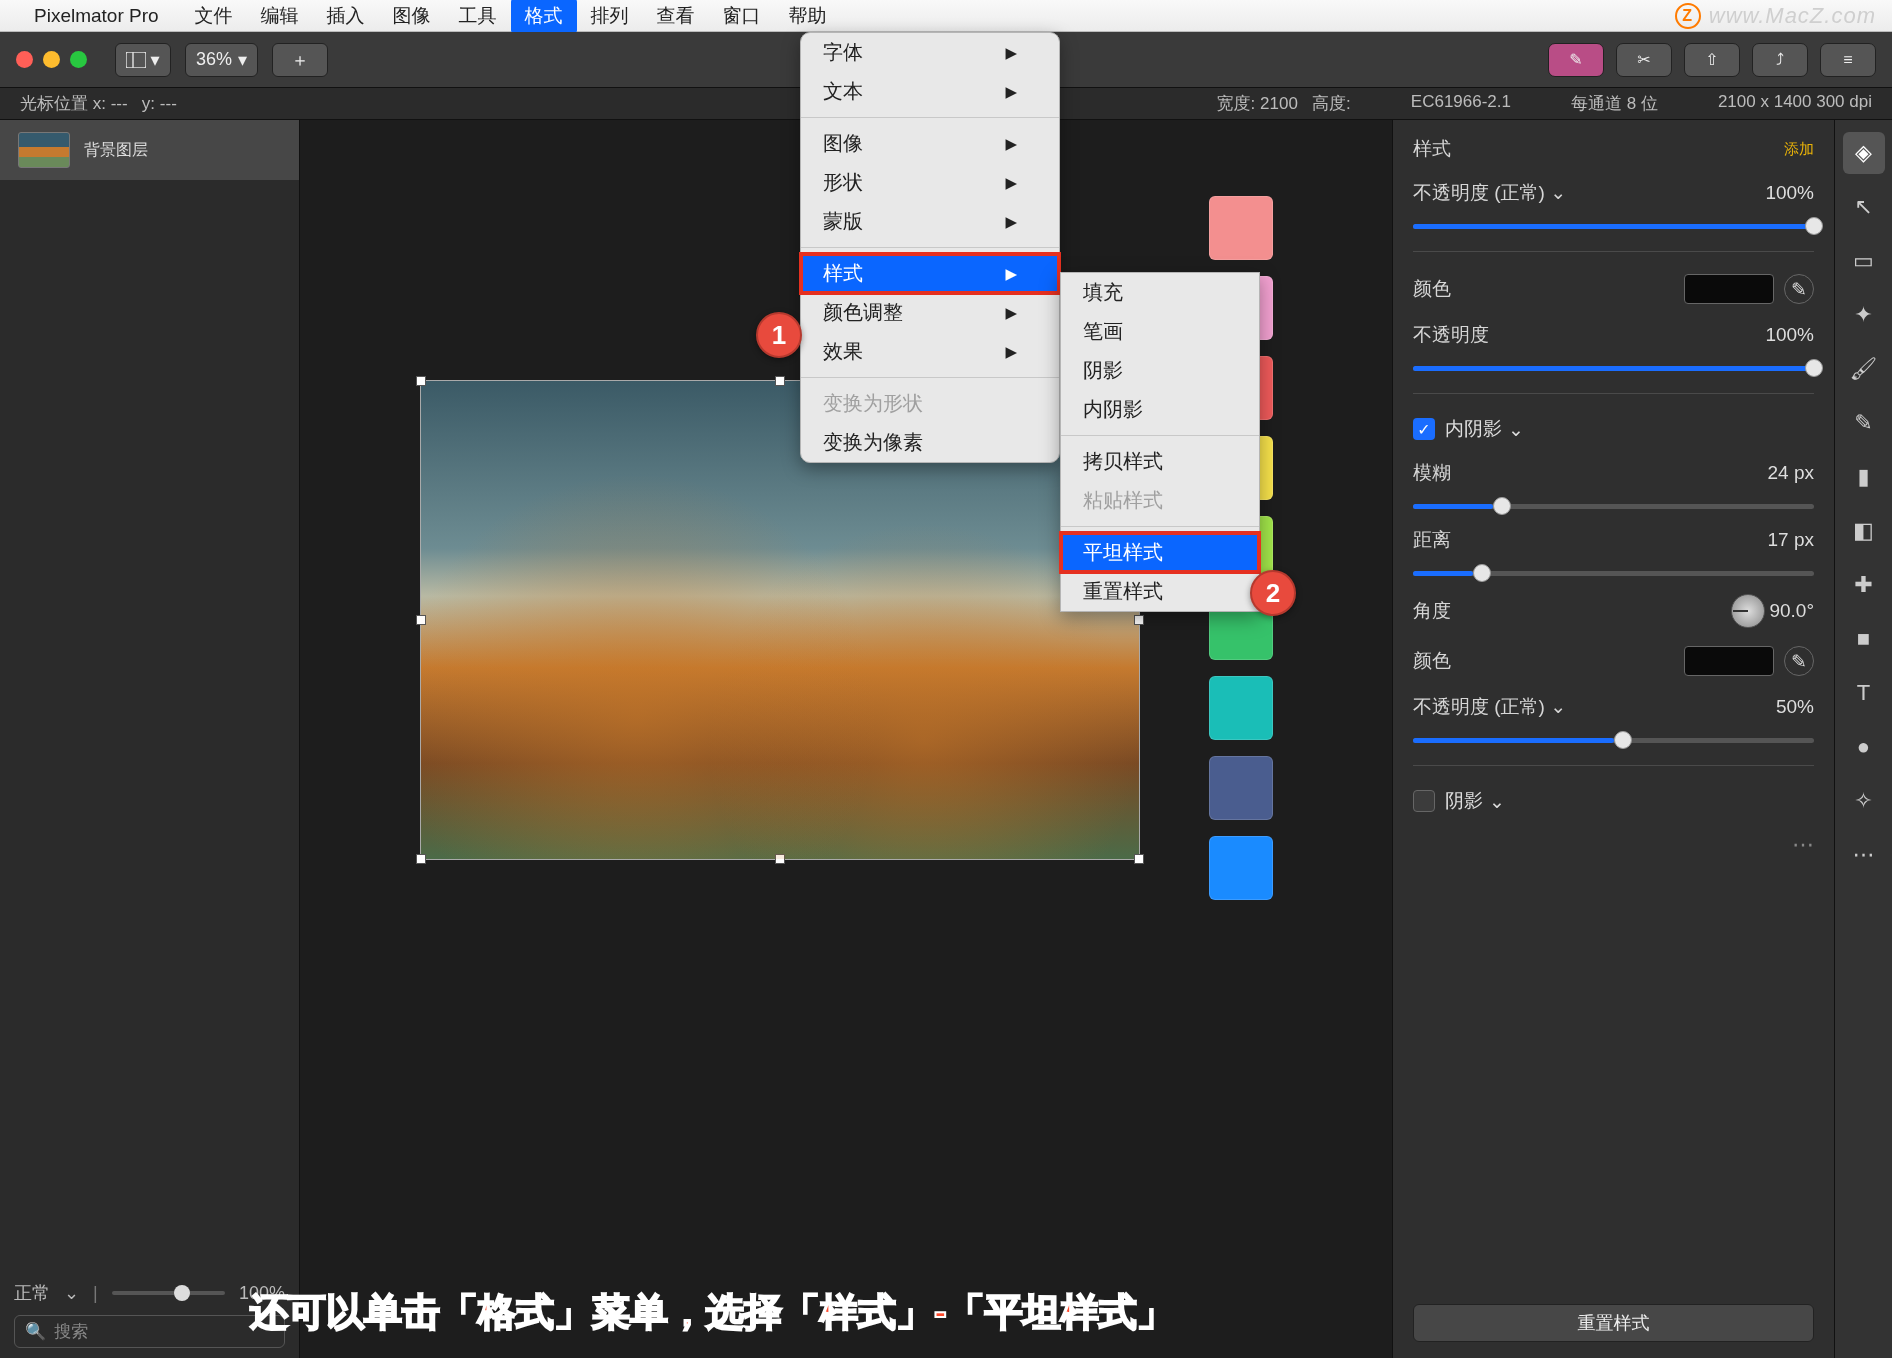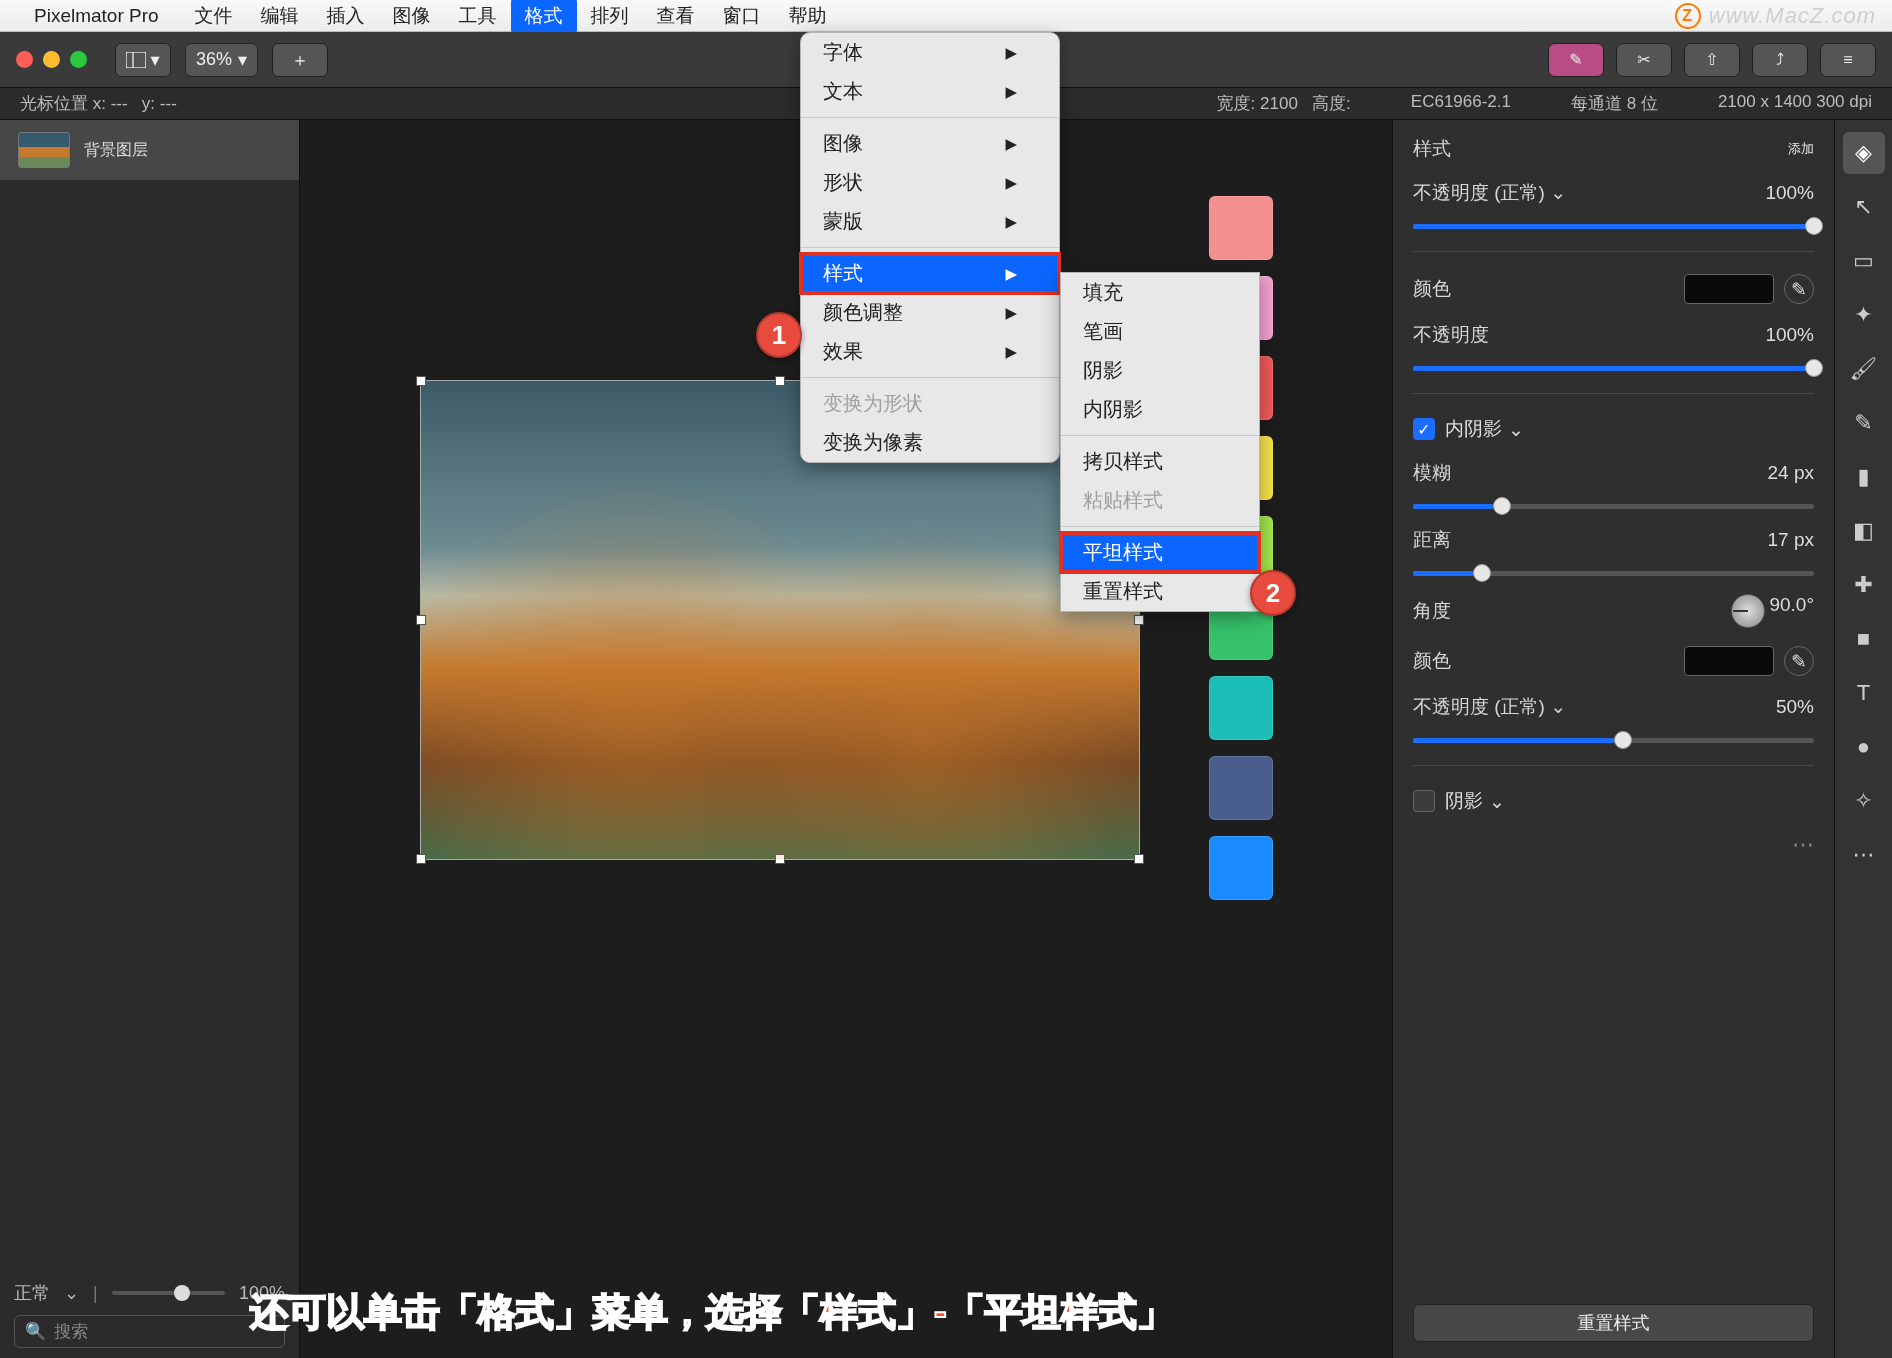--- a/index.html
+++ b/index.html
@@ -53,21 +53,21 @@
 .dropdown .mi .arrow { font-size: 15px; }
 .dropdown .mi.disabled { color: #a0a0a0; }
 .dropdown .mi.highlight { background: #0a66ff; color: #fff; }
 .red-box { outline: 4px solid #e53020; outline-offset: -2px; }
 .badge { position: absolute; width: 46px; height: 46px; background: #e84a3d; border-radius: 50%; color: #fff; font-size: 26px; font-weight: 700; display: flex; align-items: center; justify-content: center; box-shadow: 0 2px 6px rgba(0,0,0,0.4); border: 2px solid #b6392e; }
 
 
 .props { width: 442px; background: #2f2f2f; color: #ddd; border-left: 1px solid #111; padding: 16px 20px; overflow: hidden; font-size: 19px; display: flex; flex-direction: column; gap: 18px; }
 .props .row { display: flex; align-items: center; justify-content: space-between; }
 .props .lbl { color: #d6d6d6; }
-.props .add { color: #e5e5e5; font-size: 13px; }
+.props .add { color: #eab308; font-size: 15px; }
 .prop-slider { position: relative; height: 5px; background: #555; border-radius: 3px; }
 .prop-slider .fill { position: absolute; inset: 0; background: #1a6dff; border-radius: 3px; }
 .prop-slider .pt { position: absolute; top: -7px; width: 18px; height: 18px; background: #e7e7e7; border-radius: 50%; border: 1px solid #999; }
 .props .sep { height: 1px; background: #4a4a4a; margin: 4px 0; }
 .swatch-col { position: absolute; left: 1209px; top: 196px; display: flex; flex-direction: column; gap: 16px; }
 .swatch { width: 64px; height: 64px; border-radius: 6px; border: 1px solid rgba(255,255,255,0.15); }
 .color-well { width: 90px; height: 30px; background: #0a0a0a; border: 1px solid #666; border-radius: 4px; }
 .eyedrop { width: 30px; height: 30px; border: 1px solid #666; border-radius: 50%; display: flex; align-items: center; justify-content: center; margin-left: 10px; }
 .check { width: 22px; height: 22px; background: #1a6dff; border-radius: 4px; display: inline-flex; align-items: center; justify-content: center; color: #fff; font-size: 16px; margin-right: 10px; }
 .check.off { background: #3c3c3c; border: 1px solid #666; color: transparent; }
@@ -240,21 +240,21 @@
     <div class="row">
         <span class="lbl">距离</span>
         <span>17 px</span>
       </div>
     <div class="prop-slider">
         <div class="fill" style="width:15%"></div>
         <div class="pt" style="left:15%"></div>
       </div>
     <div class="row">
       <span class="lbl">角度</span>
-      <span style="display:flex;gap:4px">
+      <span style="display:flex;align-items:center;gap:4px">
           <span class="angle-dial"></span>
           <span>90.0°</span>
         </span>
     </div>
     <div class="row">
       <span class="lbl">颜色</span>
       <span style="display:flex;align-items:center">
           <span class="color-well"></span>
           <span class="eyedrop">
             <span>✎</span>

